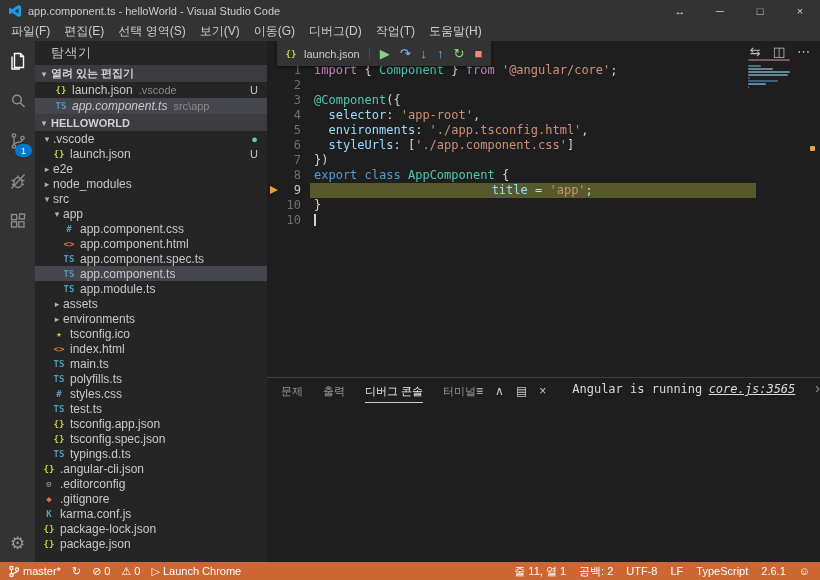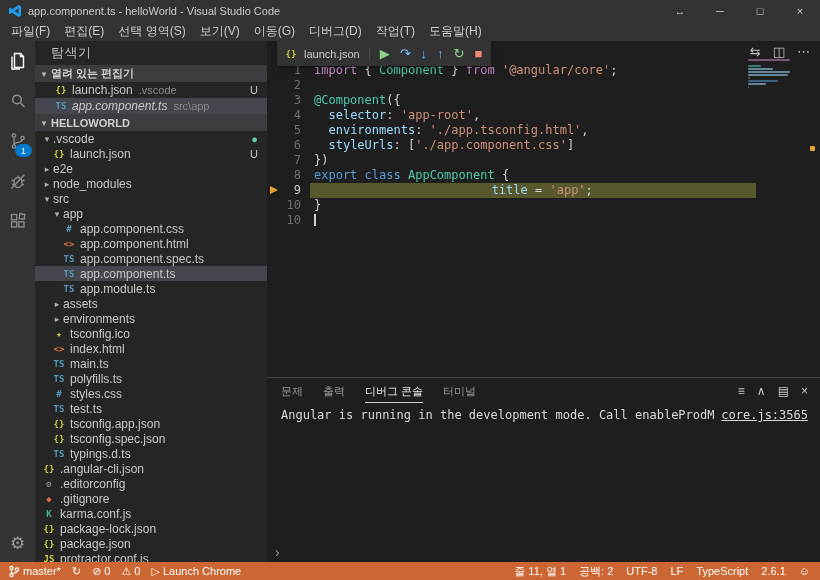--- a/index.html
+++ b/index.html
@@ -51,29 +51,29 @@
   .tok-kw{color:#c586c0}.tok-kw2{color:#569cd6}.tok-cls{color:#4ec9b0}
   .tok-prop{color:#9cdcfe}.tok-str{color:#ce9178}.tok-pn{color:#d4d4d4}
   .minimap{position:absolute;top:18px;right:28px;width:44px;display:flex;flex-direction:column;gap:1px;}
   .mm-line{height:2px;border-radius:1px;opacity:.55;}
   .debug-toolbar{position:absolute;top:0;left:10px;height:25px;background:#333333;box-shadow:0 1px 4px rgba(0,0,0,.55);display:flex;align-items:center;padding:0 9px 0 6px;gap:10px;}
   .dt-config{display:flex;align-items:center;gap:2px;color:#cccccc;font-size:11px;padding-right:9px;border-right:1px solid #4a4a4a;}
   .dt-btn{font-size:13px;line-height:1;}
   .editor-actions{position:absolute;top:3px;right:10px;display:flex;gap:12px;color:#bdbdbd;font-size:13px;}
   .overview-mark{position:absolute;right:5px;top:105px;width:5px;height:5px;background:#e8a334;border-radius:1px;}
   
-  .panel{flex:none;height:184px;background:#1e1e1e;border-top:1px solid #404040;display:flex;flex-direction:column;}
+  .panel{flex:none;height:184px;background:#1e1e1e;border-top:1px solid #404040;display:flex;flex-direction:row;}
   .panel-tabs{flex:none;height:26px;display:flex;align-items:center;padding-left:14px;}
   .tabs{display:flex;gap:20px;}
   .panel-tab{font-size:11px;color:#989898;padding:4px 0 3px;}
   .panel-tab.active{color:#eaeaea;border-bottom:1px solid #cfcfcf;}
   .panel-actions{margin-left:auto;display:flex;gap:12px;padding-right:12px;color:#c8c8c8;font-size:12px;}
   .panel-content{flex:1;display:flex;align-items:flex-start;padding:4px 12px 0 14px;font-family:"DejaVu Sans Mono",monospace;font-size:12px;color:#d8d8d8;min-width:0;}
   .panel-msg{flex:1;white-space:nowrap;overflow:hidden;}
-  .panel-link{flex:none;margin-left:6px;color:#d8d8d8;text-decoration:underline;cursor:pointer;}
+  .panel-link{flex:none;margin-left:6px;color:#d8d8d8;text-decoration:underline;cursor:pointer;font-style:italic;}
   .panel-input{flex:none;height:20px;display:flex;align-items:center;padding-left:8px;color:#9a9a9a;font-size:14px;}
   
   .statusbar{flex:none;height:18px;background:#cc6633;display:flex;align-items:center;color:#ffffff;font-size:11px;padding:0 10px 0 8px;}
   .sb-left{display:flex;align-items:center;gap:11px;}
   .sb-right{margin-left:auto;display:flex;align-items:center;gap:13px;}
   .sb-item{display:flex;align-items:center;gap:3px;white-space:nowrap;}
 </style>
 </head>
 <body>
 
@@ -291,24 +291,20 @@
             <span class="fname">karma.conf.js</span>
           </div>
           <div class="row tree-row" style="padding-left:6px">
             <span class="ficon" style="color:#cbcb41">{}</span>
             <span class="fname">package-lock.json</span>
           </div>
           <div class="row tree-row" style="padding-left:6px">
             <span class="ficon" style="color:#cbcb41">{}</span>
             <span class="fname">package.json</span>
           </div>
-          <div class="row tree-row" style="padding-left:6px">
-            <span class="ficon" style="color:#cbcb41">JS</span>
-            <span class="fname">protractor.conf.js</span>
-          </div>
         </div>
     </div>
 
     <div class="editor-col">
       <div class="editor">
         <div id="code" class="code">
             <div class="code-line">
               <span class="gutter">1</span>
               <span class="lc"><span class="tok-kw">import</span><span class="tok-pn"> { </span><span class="tok-cls">Component</span><span class="tok-pn"> } </span><span class="tok-kw">from</span><span class="tok-pn"> </span><span class="tok-str">'@angular/core'</span><span class="tok-pn">;</span></span>
             </div>

